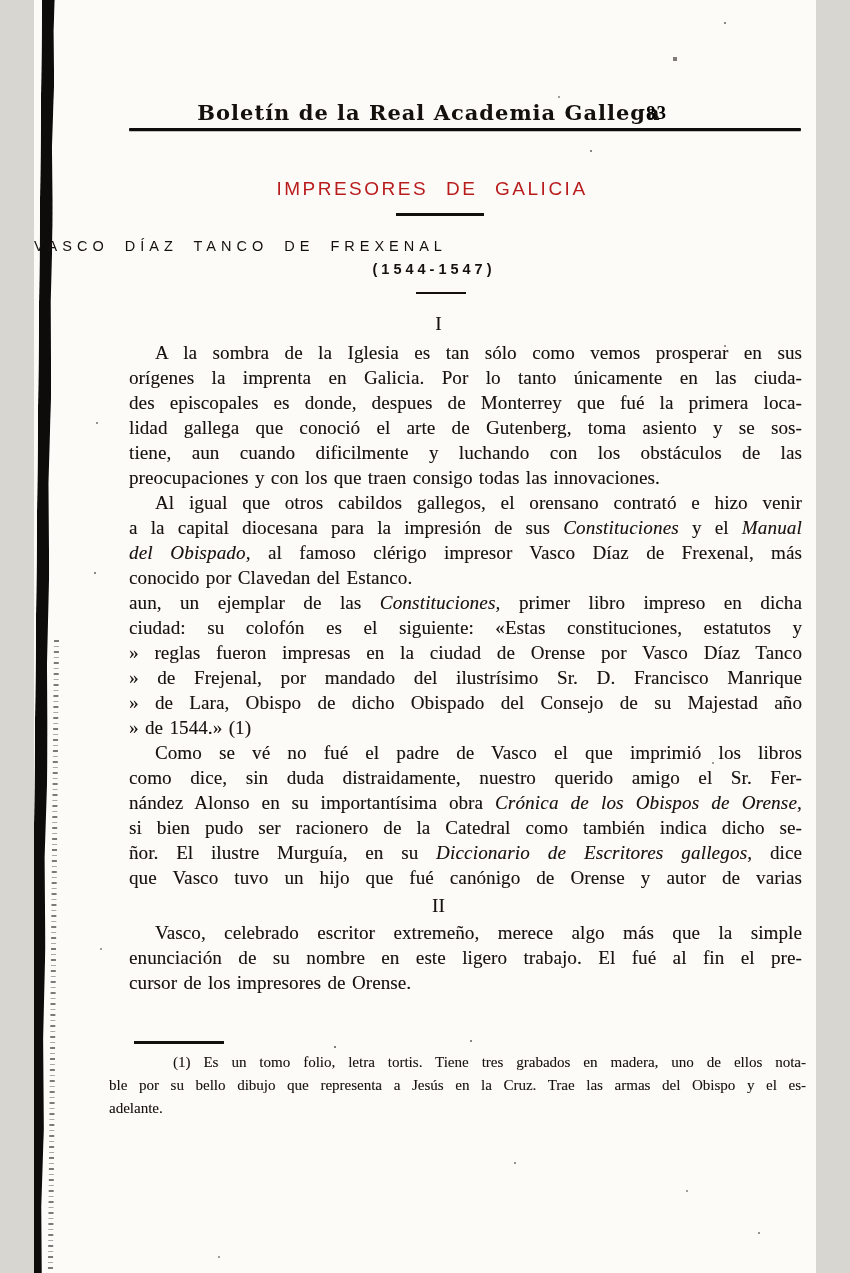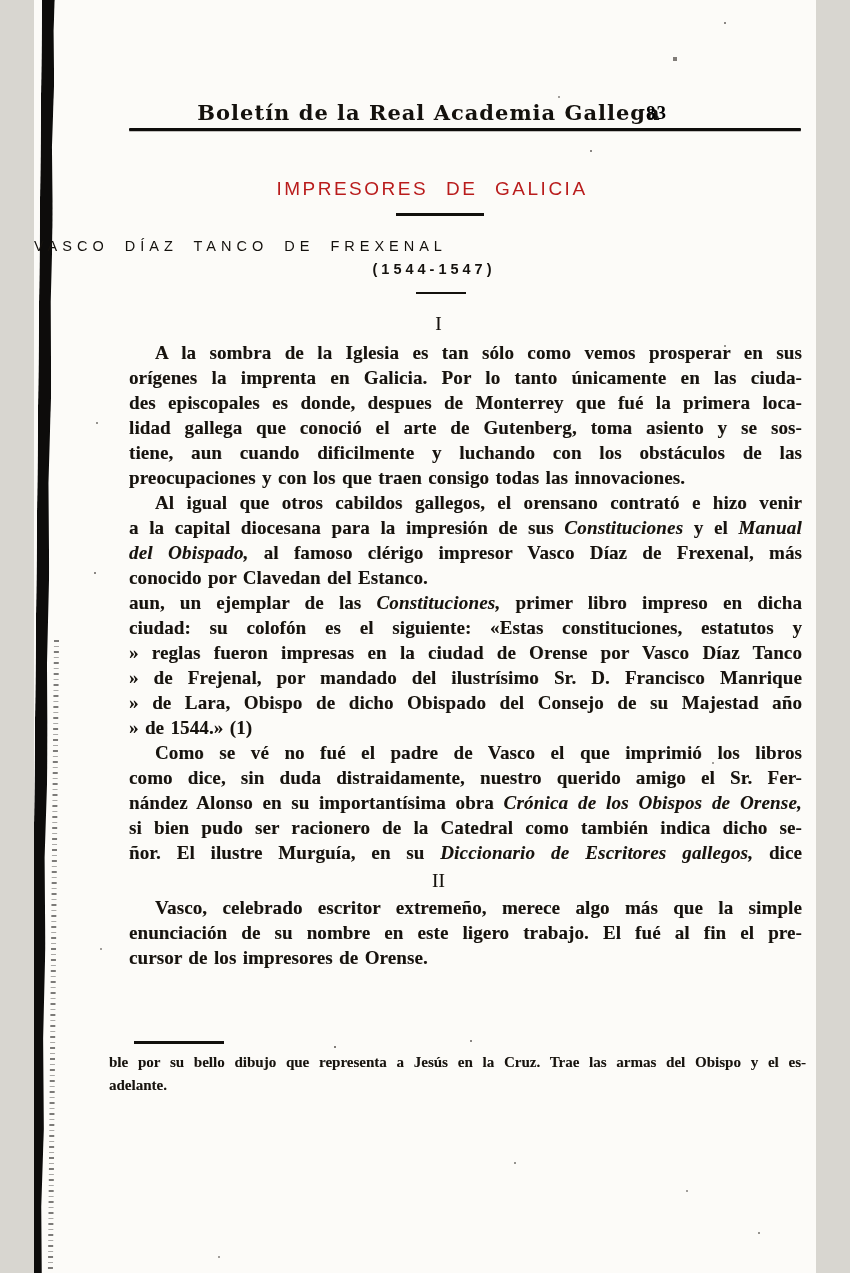--- a/index.html
+++ b/index.html
@@ -81,21 +81,21 @@
   .article-body{
     position:absolute;top:310px;left:95px;width:673px;
     font-size:19px;line-height:25px;letter-spacing:.1px;word-spacing:1.5px;
     text-shadow:.3px .2px 0 rgba(23,19,14,.35);
   }
   .section-marker{
     height:30px;line-height:28px;text-align:center;font-size:19px;
     transform:translateX(-27px);
   }
   .section-marker.second{margin-top:2px;height:28px;}
-  .line{text-align:justify;text-align-last:justify;font-weight:bold;}
+  .line{text-align:justify;text-align-last:justify;}
   .line.last{text-align-last:left;}
   .para .line.first{text-indent:26px;}
   .it{font-style:italic;letter-spacing:.2px;}
   
   .footnote-rule{position:absolute;top:1041px;left:100px;width:90px;height:3px;background:#12100d;}
   .footnote{
     position:absolute;top:1051px;left:75px;width:697px;
     font-size:15px;line-height:23px;word-spacing:1px;
     text-shadow:.3px .2px 0 rgba(23,19,14,.3);
   }
@@ -144,35 +144,37 @@
           <div class="line"><span>» de Frejenal, por mandado del ilustrísimo Sr. D. Francisco Manrique</span></div>
           <div class="line"><span>» de Lara, Obispo de dicho Obispado del Consejo de su Majestad año</span></div>
           <div class="line last"><span>» de 1544.» (1)</span></div>
         </div>
         <div class="para">
           <div class="line first"><span>Como se vé no fué el padre de Vasco el que imprimió los libros</span></div>
           <div class="line"><span>como dice, sin duda distraidamente, nuestro querido amigo el Sr. Fer-</span></div>
           <div class="line"><span>nández Alonso en su importantísima obra </span><span class="it">Crónica de los Obispos de Orense,</span></div>
           <div class="line"><span>si bien pudo ser racionero de la Catedral como también indica dicho se-</span></div>
           <div class="line"><span>ñor. El ilustre Murguía, en su </span><span class="it">Diccionario de Escritores gallegos,</span><span> dice</span></div>
+          <div class="line"><span>que Vasco tuvo un hijo que fué canónigo de Orense y autor de varias</span></div>
         </div>
       </div>
     <div class="section-marker second">II</div>
     <div>
         <div class="para">
           <div class="line first"><span>Vasco, celebrado escritor extremeño, merece algo más que la simple</span></div>
           <div class="line"><span>enunciación de su nombre en este ligero trabajo. El fué al fin el pre-</span></div>
           <div class="line last"><span>cursor de los impresores de Orense.</span></div>
         </div>
       </div>
   </div>
 
   <div class="footnote-rule"></div>
   <div class="footnote">
     <div>
         <div class="para">
+          <div class="line first"><span>(1)  Es un tomo folio, letra tortis. Tiene tres grabados en madera, uno de ellos nota-</span></div>
           <div class="line"><span>ble por su bello dibujo que representa a Jesús en la Cruz. Trae las armas del Obispo y el es-</span></div>
           <div class="line last"><span>adelante.</span></div>
         </div>
       </div>
   </div>
 
 </div>
 
 </body></html>

